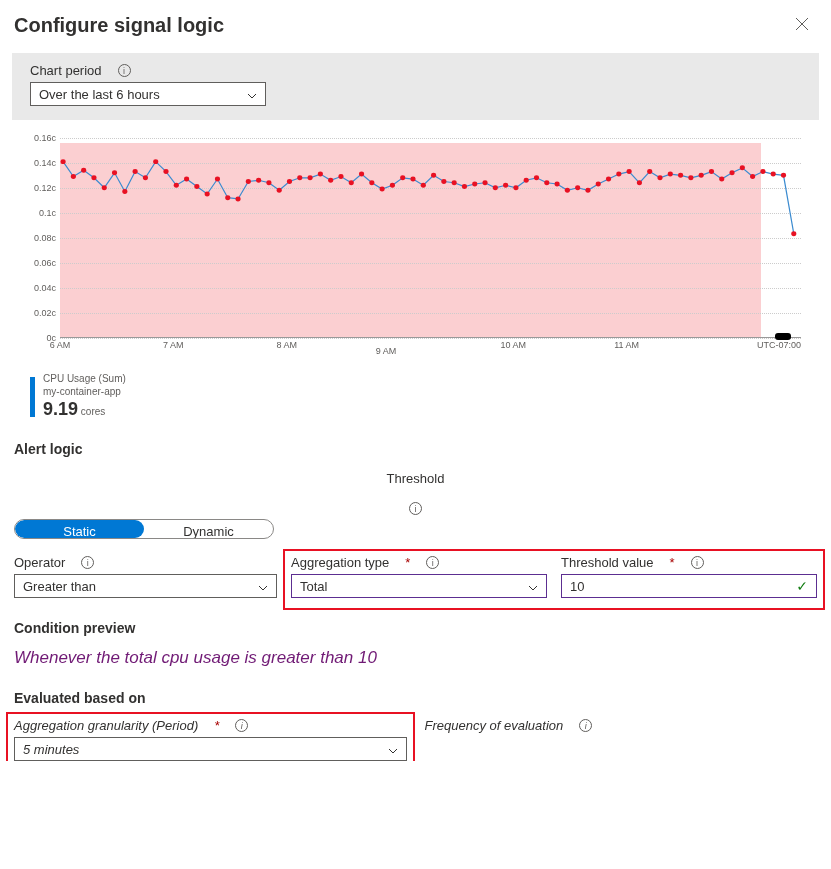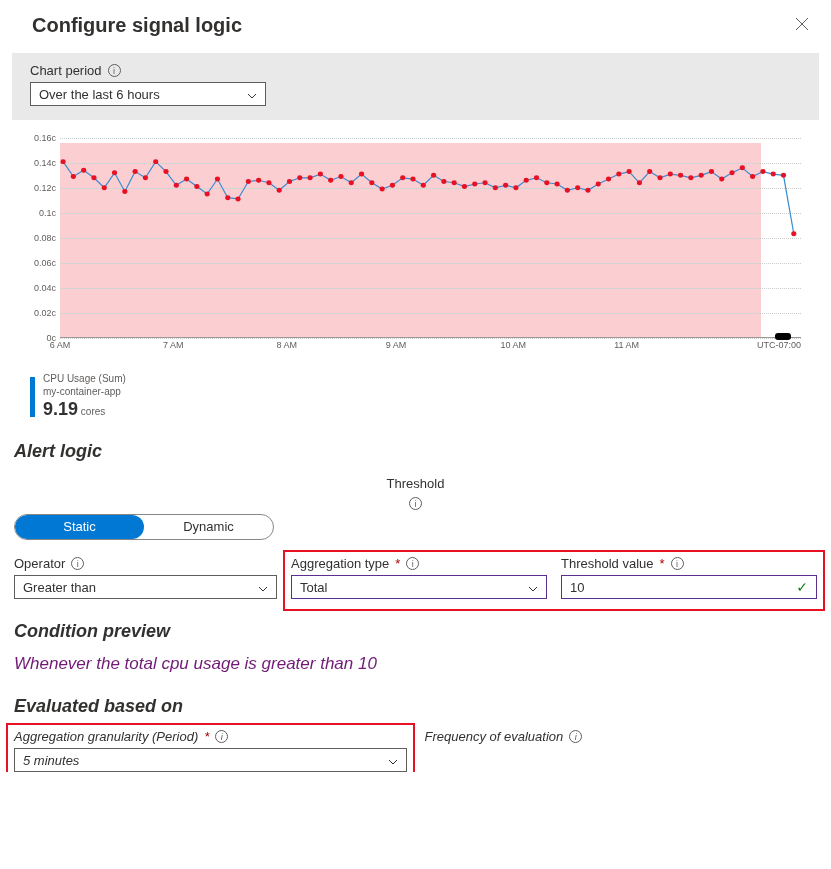--- a/index.html
+++ b/index.html
@@ -1,21 +1,21 @@
 <!DOCTYPE html>
 <html><head>
 <meta charset="utf-8">
 <style>
   * { box-sizing: border-box; margin: 0; padding: 0; font-family: "Segoe UI", Arial, sans-serif; }
   body { background: #fff; color: #323130; width: 831px; position: relative; }
-  .header { display:flex; align-items:center; padding: 14px 22px 16px 32px; }
+  .header { display:flex; align-items:center; padding: 14px 22px 16px 14px; }
   .header h1 { font-size: 20px; font-weight: 600; flex:1; }
   .close-btn { font-size: 16px; color:#605e5c; cursor:pointer; background:none; border:none; }
   .chart-period-bar { background:#e9e9e9; padding:10px 18px 14px; margin: 0 12px; }
-  .label-row { font-size:13px; color:#323130; display:flex; align-items:center; gap:6px; margin-bottom:4px; }
+  .label-row { font-size:13px; color:#323130; display:flex; align-items:center; gap:16px; margin-bottom:4px; }
   .info-icon { display:inline-flex; width:13px; height:13px; border:1px solid #605e5c; border-radius:50%; align-items:center; justify-content:center; font-size:9px; color:#605e5c; }
   .select { background:#fff; border:1px solid #605e5c; height:24px; font-size:13px; display:flex; align-items:center; padding:0 8px; position:relative; cursor:pointer; }
   .select .chev { margin-left:auto; }
   .chev { width:10px; height:10px; }
   .chev svg { width:10px; height:10px; }
   .chart-wrap { position:relative; margin:18px 30px 0 14px; height:220px; }
   .y-axis { position:absolute; left:0; top:0; width:46px; height:200px; }
   .y-tick { position:absolute; right:4px; font-size:9px; color:#605e5c; transform:translateY(-50%); }
   .plot { position:absolute; left:46px; right:0; top:0; height:200px; border-bottom:1px solid #999; }
   .shade { position:absolute; left:0; right:40px; top:5px; bottom:0; background:rgba(244,135,140,0.4); }
@@ -24,22 +24,22 @@
   .x-tick { position:absolute; font-size:9px; color:#605e5c; transform:translateX(-50%); }
   .tz { position:absolute; right:0; font-size:9px; color:#605e5c; }
   svg.line { position:absolute; left:0; top:0; width:100%; height:100%; }
   .blackbox { position:absolute; right:10px; bottom:-3px; width:16px; height:7px; background:#000; border-radius:3px; }
   .legend { display:flex; gap:8px; margin:14px 30px 0 30px; align-items:center; }
   .legend .bar { width:5px; height:40px; background:#0078d4; }
   .legend .txt { font-size:10px; color:#605e5c; line-height:1.3; }
   .legend .val { font-size:18px; font-weight:600; color:#323130; }
   .legend .unit { font-size:10px; color:#605e5c; }
   .section { margin:20px 14px 0; }
-  .section h2 { font-size:18px; font-weight:600; margin-bottom:12px;font-style:italic; }
-  .toggle { display:flex; width:260px; border:1px solid #8a8886; border-radius:14px; overflow:hidden; height:26px; margin-top:4px; }
+  .section h2 { font-size:14px; font-weight:600; margin-bottom:12px; }
+  .toggle { display:flex; width:260px; border:1px solid #8a8886; border-radius:14px; overflow:hidden; height:20px; margin-top:4px; }
   .toggle .opt { flex:1; text-align:center; font-size:13px; line-height:24px; cursor:pointer; }
   .toggle .opt.active { background:#0078d4; color:#fff; border-radius:13px; }
   .row3 { display:flex; gap:14px; margin-top:16px; }
   .col { flex:1; }
   .col .select { width:100%; margin-top:4px; }
   .highlight-red { border:2px solid #e81123; padding:4px 6px 10px; margin:-6px -8px -12px; }
   .req { color:#a80000; }
   .purple-sel { border:1px solid #5c2e91; }
   .check { margin-left:auto; color:#107c10; font-size:14px; }
   .preview { font-style:italic; font-size:17px; color:#701a75; margin-top:10px; }
@@ -172,21 +172,21 @@
         <circle cx="693" cy="36.25" r="2.5" fill="#e81123"></circle>
         <circle cx="703" cy="37.5" r="2.5" fill="#e81123"></circle>
         <circle cx="713" cy="96.24999999999999" r="2.5" fill="#e81123"></circle>
       </svg>
     <div class="blackbox"></div>
   </div>
   <div class="x-axis" id="x-axis">
       <div class="x-tick" style="left: 0px;">6 AM</div>
       <div class="x-tick" style="left: 113.333px;">7 AM</div>
       <div class="x-tick" style="left: 226.667px;">8 AM</div>
-      <div class="x-tick" style="left: 336px;">9 AM</div>
+      <div class="x-tick" style="left: 326px; margin-top: 6px;">9 AM</div>
       <div class="x-tick" style="left: 453.333px;">10 AM</div>
       <div class="x-tick" style="left: 566.667px;">11 AM</div>
       <div class="tz">UTC-07:00</div>
     </div>
 </div>
 
 <div class="legend">
   <div class="bar"></div>
   <div class="txt">
     <div>CPU Usage (Sum)</div>

